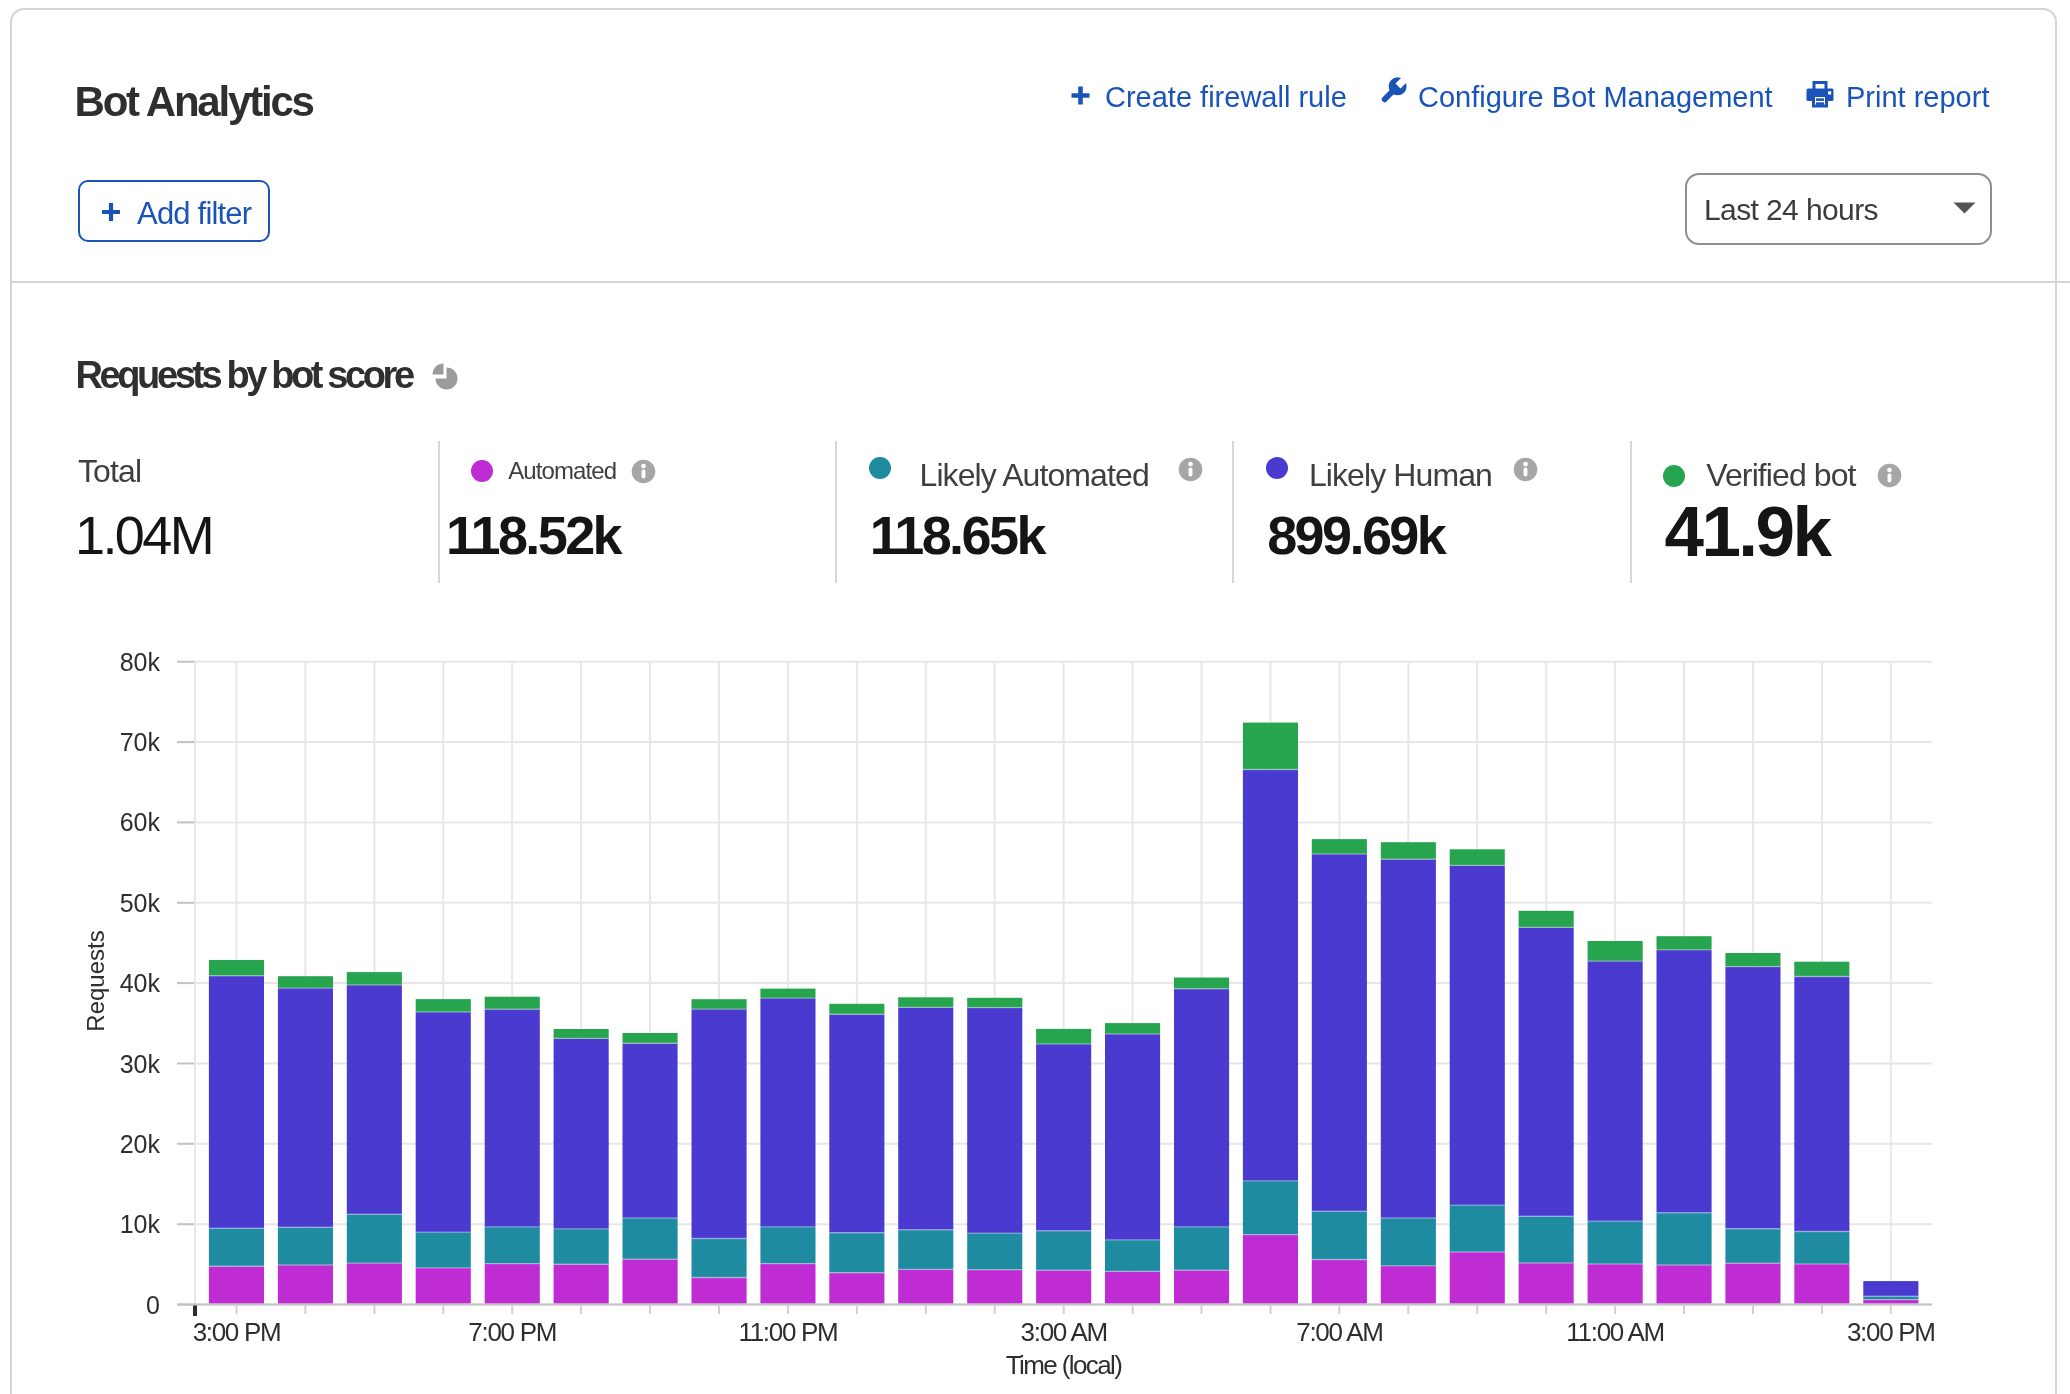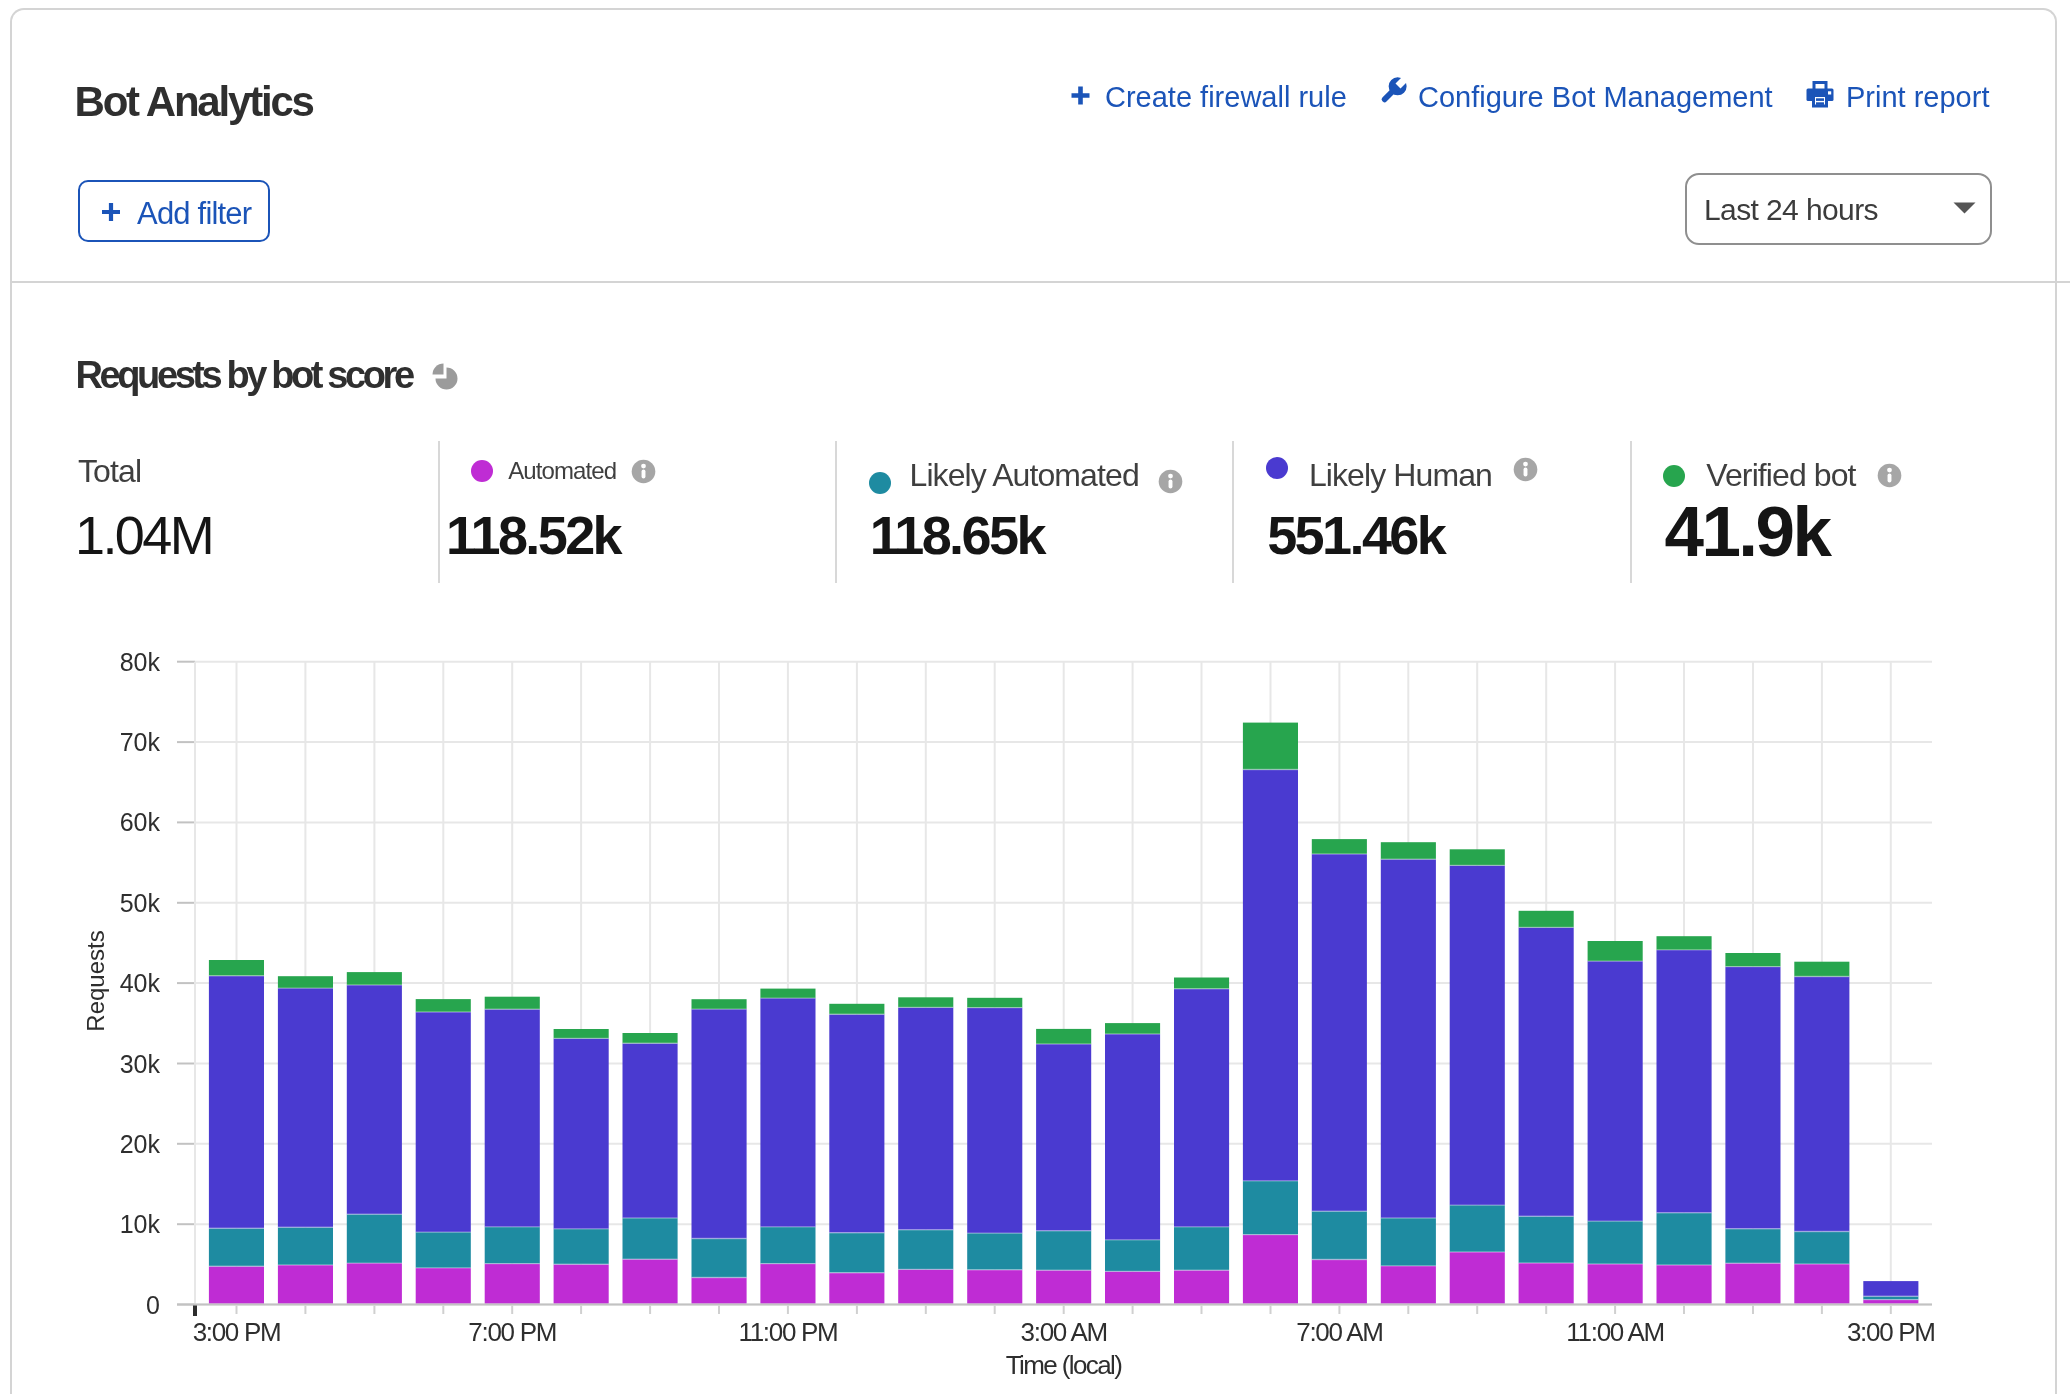--- a/index.html
+++ b/index.html
@@ -58,40 +58,40 @@
 <div style="position:absolute;left:471.2px;top:457px;display:flex;align-items:center;gap:15px">
     <span style="width:22px;height:22px;border-radius:50%;background:#bf2cd4;flex:none"></span>
     <span style="font-size:24px;letter-spacing:-0.9px;color:#3f3f3f;white-space:nowrap">Automated</span>
     <svg width="25" height="25" viewBox="0 0 25 25" style="flex:none">
       <circle cx="12.5" cy="12.5" r="11.8" fill="#a6a6a6"></circle>
       <circle cx="12.5" cy="7.1" r="2.4" fill="#fff"></circle>
       <rect x="10.55" y="10.6" width="3.9" height="8.8" rx="1.95" fill="#fff"></rect>
     </svg>
   </div>
 <div style="position:absolute;left:446px;top:503.5px;font-size:54px;font-weight:700;letter-spacing:-2.6px;color:#151515;white-space:nowrap">118.52k</div>
-<div style="position:absolute;left:868.5px;top:457px;display:flex;align-items:flex-end;gap:19px">
+<div style="position:absolute;left:868.5px;top:457px;display:flex;align-items:flex-start;gap:29px">
     <span style="width:22px;height:22px;border-radius:50%;background:#1e8ba1;flex:none"></span>
     <span style="font-size:32px;letter-spacing:-0.9px;color:#3f3f3f;white-space:nowrap">Likely Automated</span>
     <svg width="25" height="25" viewBox="0 0 25 25" style="flex:none">
       <circle cx="12.5" cy="12.5" r="11.8" fill="#a6a6a6"></circle>
       <circle cx="12.5" cy="7.1" r="2.4" fill="#fff"></circle>
       <rect x="10.55" y="10.6" width="3.9" height="8.8" rx="1.95" fill="#fff"></rect>
     </svg>
   </div>
 <div style="position:absolute;left:869.8px;top:503.5px;font-size:54px;font-weight:700;letter-spacing:-2.6px;color:#151515;white-space:nowrap">118.65k</div>
 <div style="position:absolute;left:1265.9px;top:457px;display:flex;align-items:flex-start;gap:21px">
     <span style="width:22px;height:22px;border-radius:50%;background:#4a3ad0;flex:none"></span>
     <span style="font-size:32px;letter-spacing:-0.9px;color:#3f3f3f;white-space:nowrap">Likely Human</span>
     <svg width="25" height="25" viewBox="0 0 25 25" style="flex:none">
       <circle cx="12.5" cy="12.5" r="11.8" fill="#a6a6a6"></circle>
       <circle cx="12.5" cy="7.1" r="2.4" fill="#fff"></circle>
       <rect x="10.55" y="10.6" width="3.9" height="8.8" rx="1.95" fill="#fff"></rect>
     </svg>
   </div>
-<div style="position:absolute;left:1267.2px;top:503.5px;font-size:54px;font-weight:700;letter-spacing:-2.6px;color:#151515;white-space:nowrap">551.46k</div>
+<div style="position:absolute;left:1267.2px;top:503.5px;font-size:54px;font-weight:700;letter-spacing:-2.6px;color:#151515;white-space:nowrap">899.69k</div>
 <div style="position:absolute;left:1663.3px;top:457px;display:flex;align-items:center;gap:21px">
     <span style="width:22px;height:22px;border-radius:50%;background:#27a54e;flex:none"></span>
     <span style="font-size:32px;letter-spacing:-0.9px;color:#3f3f3f;white-space:nowrap">Verified bot</span>
     <svg width="25" height="25" viewBox="0 0 25 25" style="flex:none">
       <circle cx="12.5" cy="12.5" r="11.8" fill="#a6a6a6"></circle>
       <circle cx="12.5" cy="7.1" r="2.4" fill="#fff"></circle>
       <rect x="10.55" y="10.6" width="3.9" height="8.8" rx="1.95" fill="#fff"></rect>
     </svg>
   </div>
 <div style="position:absolute;left:1664.6px;top:491px;font-size:71px;font-weight:700;letter-spacing:-2.6px;color:#151515;white-space:nowrap">41.9k</div>

